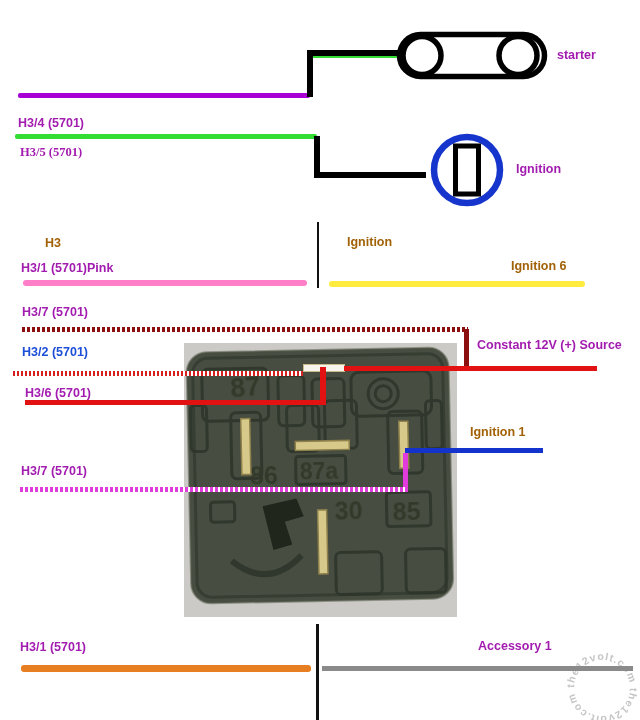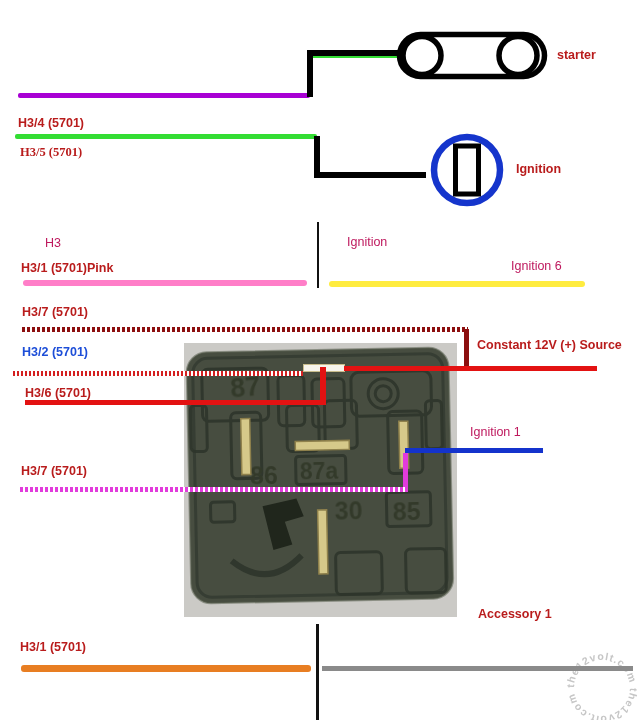--- a/index.html
+++ b/index.html
@@ -1,20 +1,20 @@
 <!DOCTYPE html>
 <html><head>
 <meta charset="utf-8">
 <style>
   html,body{margin:0;padding:0;background:#fff;}
   .stage{position:relative;width:640px;height:720px;background:#fff;overflow:hidden;
          font-family:"Liberation Sans",sans-serif;}
-  .lbl{position:absolute;font-weight:bold;font-size:12.5px;color:#b91c1c;
+  .lbl{position:absolute;font-weight:bold;font-size:12.5px;color:#a21caf;
        white-space:nowrap;line-height:1;z-index:6;}
-  .lbl.plain{font-weight:normal;color:#be185d;}
+  .lbl.plain{font-weight:bold;color:#a16207;}
   .lbl.red{color:#1d4ed8;}
   .wire{position:absolute;z-index:4;}
   .sym{position:absolute;z-index:5;}
   .photo{position:absolute;z-index:1;}
   .blade{position:absolute;z-index:2;box-sizing:border-box;}
   .dash-darkred{background:repeating-linear-gradient(90deg,#8c0f0f 0 3px,#ffffff 3px 5px);}
   .dash-red{background:repeating-linear-gradient(90deg,#d42020 0 2px,#ffffff 2px 4px);}
   .dash-magenta{background:repeating-linear-gradient(90deg,#e23bdc 0 3px,#ffffff 3px 5px);}
   .wm{position:absolute;z-index:3;}
 </style>
@@ -113,21 +113,21 @@
 
   <div class="lbl plain" style="left:470px;top:426px;">Ignition 1</div>
   <div class="wire" style="left:405px;top:448px;width:138px;height:5px;background:#1433cc;"></div>
   <div class="wire" style="left:403px;top:453px;width:5px;height:37px;background:#e23bdc;"></div>
   <div class="lbl" style="left:21px;top:465px;">H3/7 (5701)</div>
   <div class="wire dash-magenta" style="left:20px;top:487px;width:388px;height:5px;"></div>
 
   <div class="wire" style="left:316px;top:624px;width:3px;height:96px;background:#111;"></div>
   <div class="lbl" style="left:20px;top:641px;">H3/1 (5701)</div>
   <div class="wire" style="left:21px;top:665px;width:290px;height:7px;background:#e87e22;border-radius:3px;"></div>
-  <div class="lbl" style="left:478px;top:608px;text-align:center;">Accessory 1</div>
+  <div class="lbl" style="left:478px;top:640px;text-align:center;">Accessory 1</div>
   <div class="wire" style="left:322px;top:666px;width:311px;height:5px;background:#8a8a8a;"></div>
 
   <svg class="wm" style="left:560px;top:646px;" width="84" height="84" viewBox="0 0 84 84">
     <defs>
       <path id="wmc" d="M42,42 m-28,0 a28,28 0 1,1 56,0 a28,28 0 1,1 -56,0"></path>
     </defs>
     <text font-size="10.5" font-weight="bold" fill="#c6c6c6" letter-spacing="1" font-family="'Liberation Sans',sans-serif">
       <textPath href="#wmc">the12volt.com   the12volt.com</textPath>
     </text>
   </svg>

